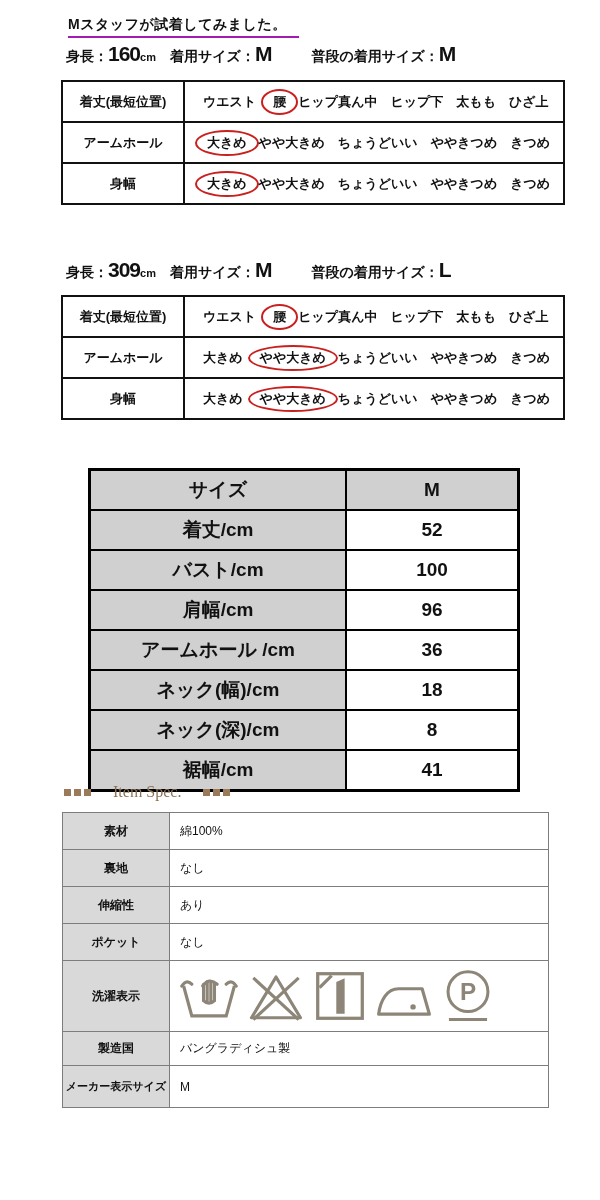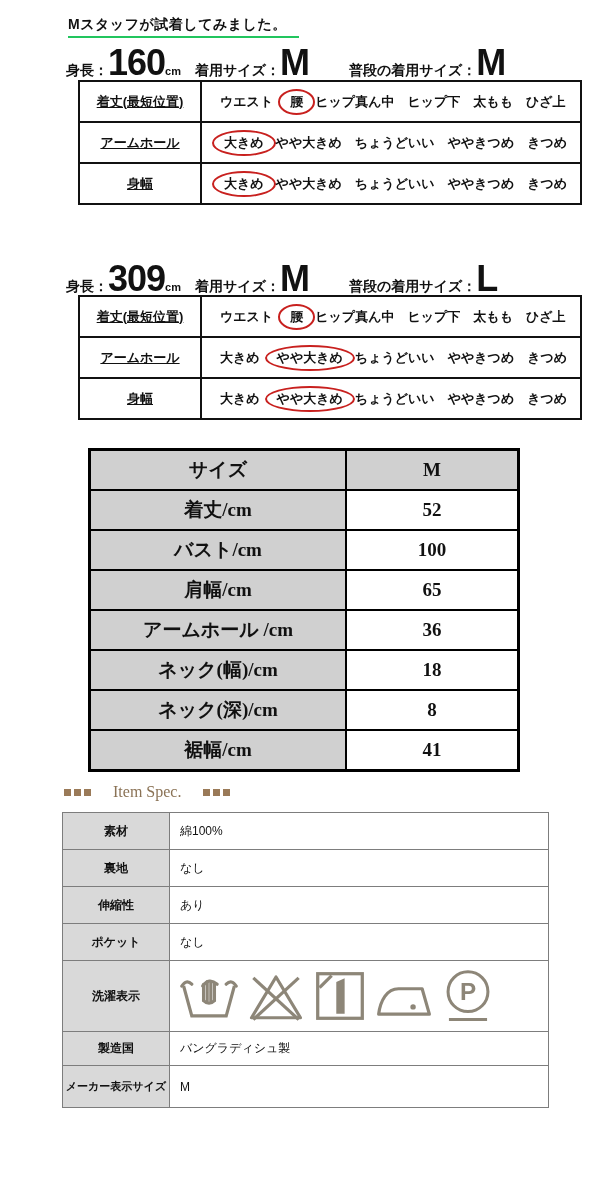--- a/index.html
+++ b/index.html
@@ -1,37 +1,37 @@
 <!DOCTYPE html>
 <html style="--accent_red: #c8201e; --table_gray: #d0d0d0; --spec_gray: #d9d9d9; --brown_sq: #9a7a58; --brown_tx: #8a7255; --icon_taupe: #8d8678;"><head>
 <meta charset="utf-8">
 <style>
   html,body{margin:0;padding:0;background:#fff;}
   body{font-family:"Liberation Sans","DejaVu Sans",sans-serif;color:#111;}
   .page{position:relative;width:600px;height:1200px;background:#fff;overflow:hidden;}
 
   
   .fit-title{position:absolute;left:68px;font-size:14px;font-weight:bold;letter-spacing:.5px;}
-  .fit-title .ul{border-bottom:2px solid #22c55e;padding-right:12px;padding-bottom:2px;display:inline-block;}
+  .fit-title .ul{border-bottom:2px solid #a21caf;padding-right:12px;padding-bottom:2px;display:inline-block;}
   .stats{position:absolute;left:66px;white-space:nowrap;}
   .stats .lbl{font-size:14px;font-weight:bold;}
-  .stats .big{font-size:36px;font-weight:bold;letter-spacing:-1px;}
+  .stats .big{font-size:21px;font-weight:bold;letter-spacing:-1px;}
   .stats .unit{font-size:11px;font-weight:bold;}
   .stats .sp1{display:inline-block;width:14px;}
   .stats .sp2{display:inline-block;width:40px;}
 
-  table.fit{position:absolute;left:78px;border-collapse:collapse;table-layout:fixed;background:#fff;text-decoration:underline;}
+  table.fit{position:absolute;left:61px;border-collapse:collapse;table-layout:fixed;background:#fff;}
   table.fit td{border:2px solid #111;height:39px;font-weight:bold;font-size:13px;padding:0;}
   .fit .rowlbl{width:120px;text-align:center;}
   .fit .opts{width:343px;padding-left:18px;white-space:nowrap;}
   .opt{margin-right:13px;display:inline-block;}
   .opt.circled{border:2.5px solid var(--accent_red);border-radius:50%;padding:2px 10px;margin:-5px 0 -5px -8px;}
 
   
-  table.size{position:absolute;left:88px;top:448px;border-collapse:collapse;border:3px solid #000;font-family:Liberation Serif, serif;}
+  table.size{position:absolute;left:88px;top:468px;border-collapse:collapse;border:3px solid #000;}
   table.size td{border:2.5px solid #000;height:38px;font-size:19px;font-weight:bold;text-align:center;padding:0;}
   .size .lblcol{width:254px;background:var(--table_gray);}
   .size .valcol{width:170px;background:#fff;}
   .size tr.head td{background:var(--table_gray);}
 
   
   .spec-head{position:absolute;left:64px;top:783px;display:flex;align-items:center;}
   .sqs{display:flex;gap:3px;}
   .sq{width:7px;height:7px;background:var(--brown_sq);}
   .spec-title{font-family:"Liberation Serif","DejaVu Serif",serif;font-size:16px;color:var(--brown_tx);margin:0 22px;}
@@ -116,21 +116,21 @@
     <tr>
           <td class="lblcol">着丈/cm</td>
           <td class="valcol">52</td>
         </tr>
     <tr>
           <td class="lblcol">バスト/cm</td>
           <td class="valcol">100</td>
         </tr>
     <tr>
           <td class="lblcol">肩幅/cm</td>
-          <td class="valcol">65</td>
+          <td class="valcol">96</td>
         </tr>
     <tr>
           <td class="lblcol">アームホール /cm</td>
           <td class="valcol">36</td>
         </tr>
     <tr>
           <td class="lblcol">ネック(幅)/cm</td>
           <td class="valcol">18</td>
         </tr>
     <tr>

